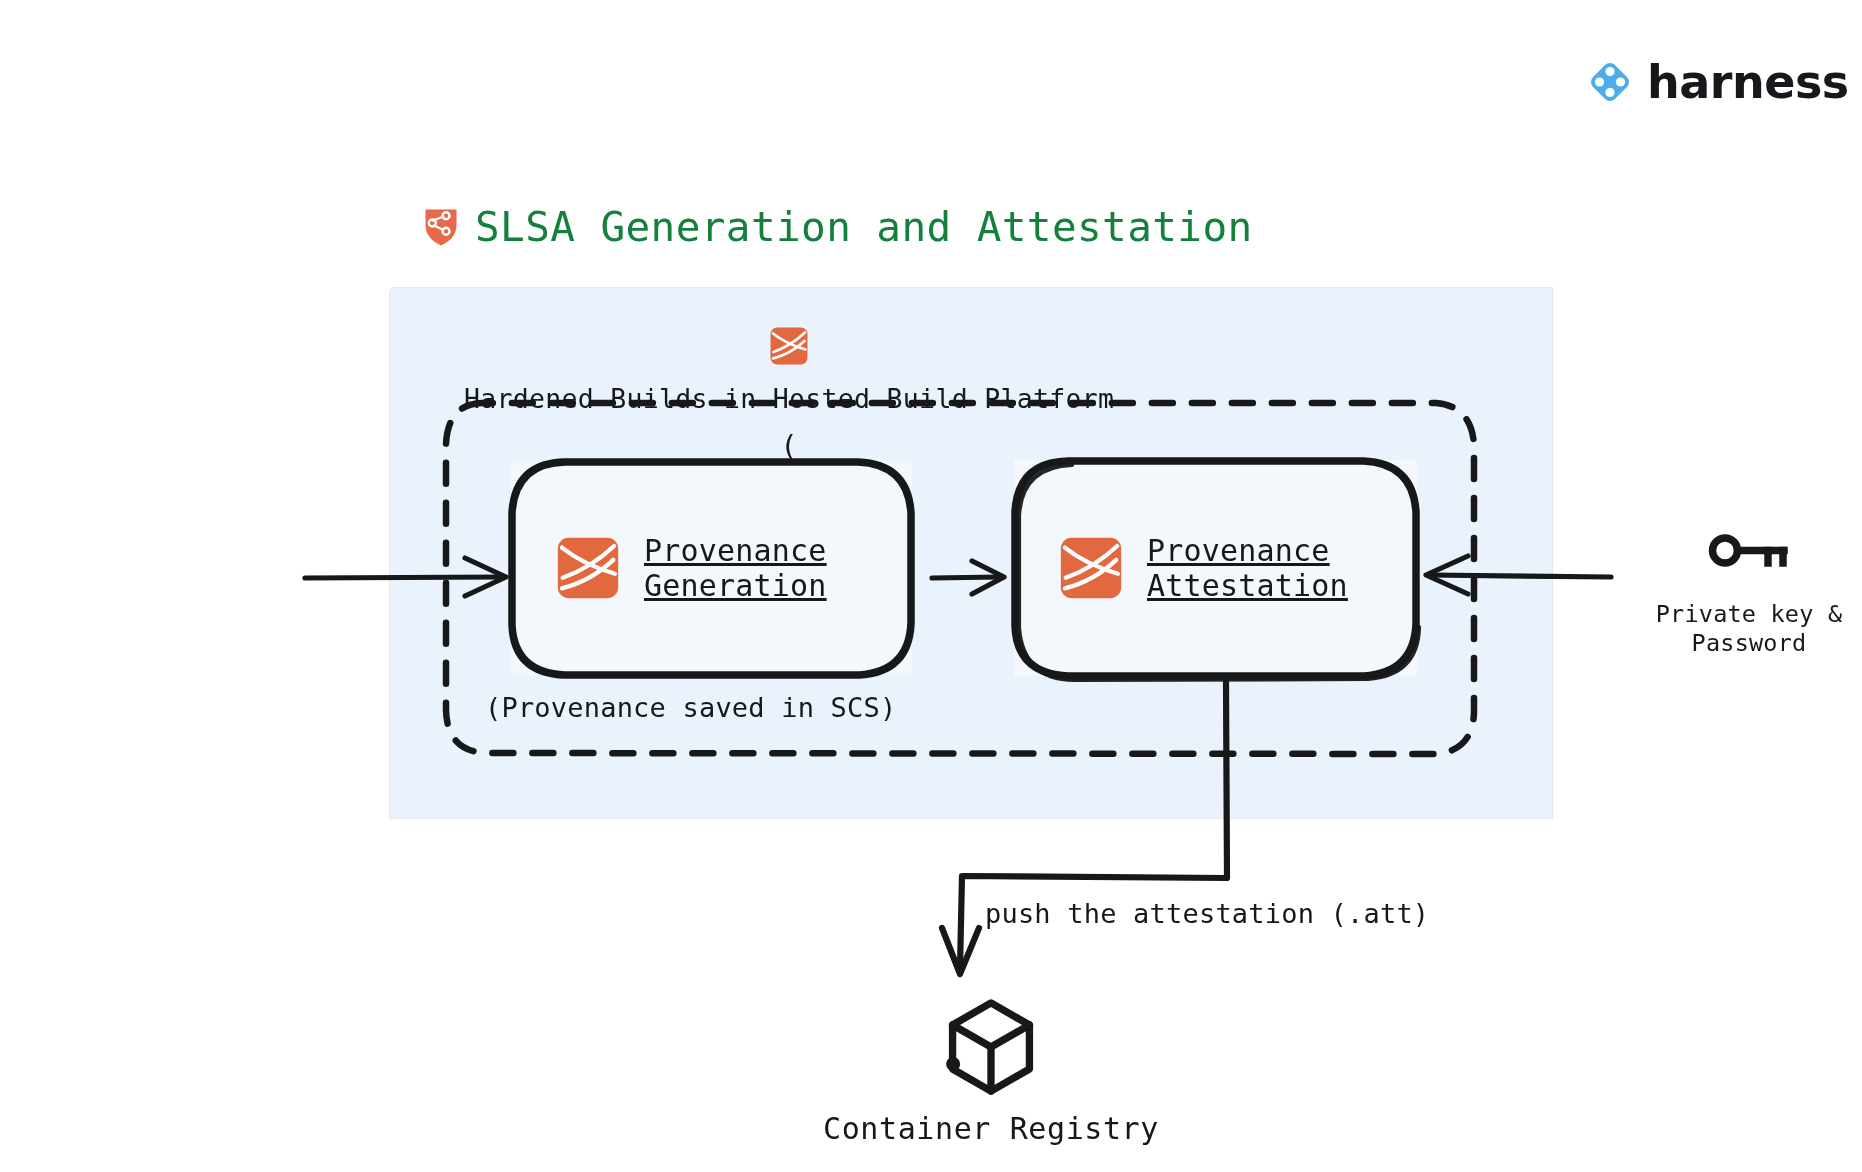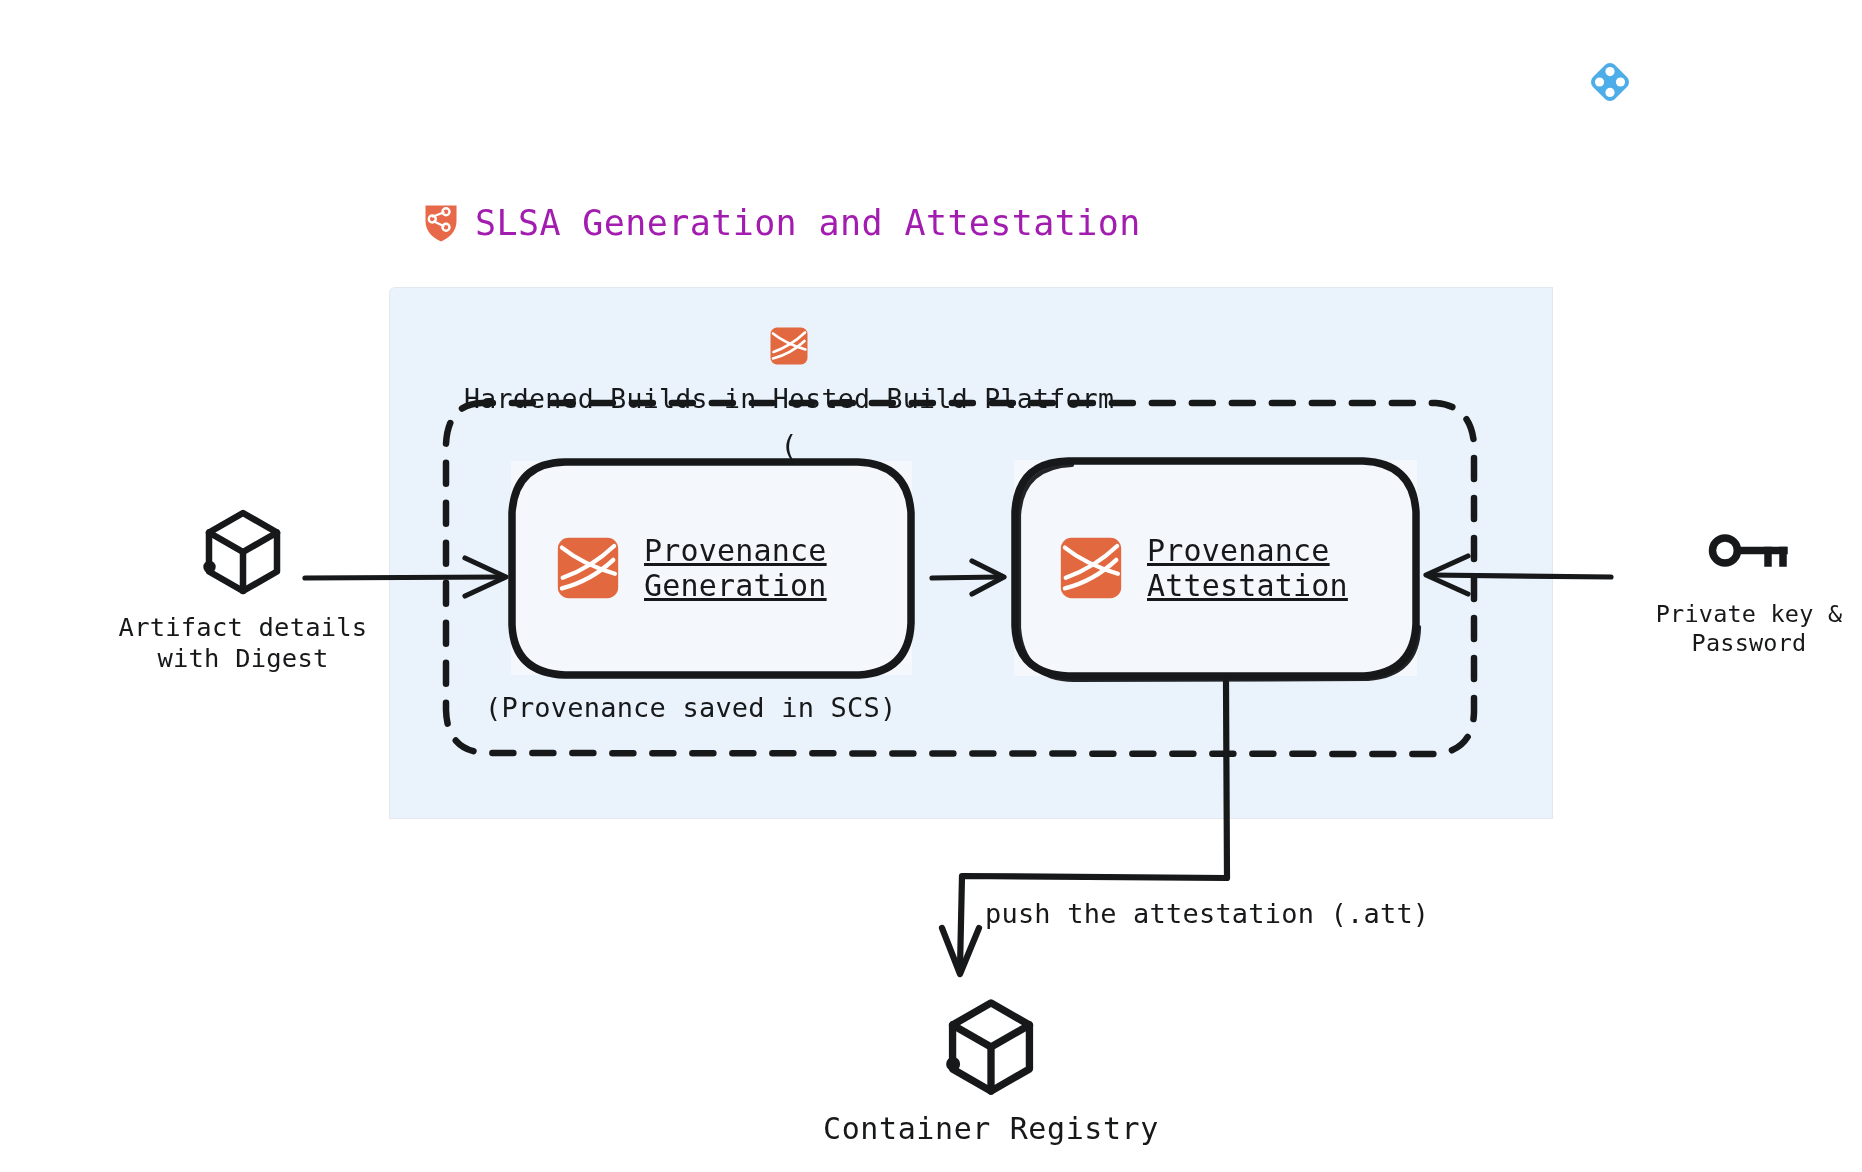--- a/index.html
+++ b/index.html
@@ -39,23 +39,23 @@
 
   
   #section-title {
     left: 424px;
     top: 203px;
     display: flex;
     align-items: center;
     gap: 17px;
   }
   #section-title .title-text {
-    font-size: 35px;
+    font-size: 41px;
     letter-spacing: 0.4px;
-    color: #a21caf;
+    color: #15803d;
     white-space: nowrap;
   }
 
   
   #blue-panel {
     left: 390px;
     top: 288px;
     width: 1162px;
     height: 530px;
     background: #eaf2fb;
@@ -205,20 +205,21 @@
       <svg class="ico" width="48" height="48" viewBox="0 0 48 48">
         <g transform="translate(24,24) rotate(45)">
           <rect x="-15.5" y="-15.5" width="31" height="31" rx="7" ry="7" fill="#4DADE8"></rect>
           <circle cx="-7.4" cy="-7.4" r="4.6" fill="#ffffff"></circle>
           <circle cx="7.4" cy="-7.4" r="4.6" fill="#ffffff"></circle>
           <circle cx="-7.4" cy="7.4" r="4.6" fill="#ffffff"></circle>
           <circle cx="7.4" cy="7.4" r="4.6" fill="#ffffff"></circle>
         </g>
       </svg>
     </span>
+    <span class="brand-word">harness</span>
   </div>
 
   <div id="section-title" class="abs">
     <span>
       <svg class="ico" width="34" height="40" viewBox="0 0 34 40">
         <path d="M1.5 2.5 H32.5 V18 C32.5 28.5 25 35 17 38.5 C9 35 1.5 28.5 1.5 18 Z" fill="#E8694A"></path>
         <g fill="none" stroke="#ffffff" stroke-width="2.4" stroke-linecap="round">
           <path d="M9 13.5 L19.5 9.5"></path>
           <path d="M10 18.5 L19.5 23"></path>
         </g>
@@ -331,34 +332,20 @@
           </g>
         </svg>
       </span>
       <span class="proc-label">Provenance
 Attestation</span>
     </div>
   </div>
 
   <div id="scs-caption" class="abs">(Provenance saved in SCS)</div>
 
-  <div id="artifact-node" class="abs">
-    <span>
-      <svg class="ico" width="92" height="92" viewBox="0 0 92 92" style="margin:0 auto;">
-        <g fill="none" stroke="#16181a" stroke-width="6.5" stroke-linejoin="round" stroke-linecap="round">
-          <path d="M46 7 L80 26.5 V65.5 L46 85 L12 65.5 V26.5 Z"></path>
-          <path d="M12 26.5 L46 46 L80 26.5"></path>
-          <path d="M46 46 V85"></path>
-        </g>
-        <circle cx="12.5" cy="61" r="6.2" fill="#16181a"></circle>
-      </svg>
-    </span>
-    <div class="node-caption">Artifact details
-with Digest</div>
-  </div>
 
   <div id="key-node" class="abs">
     <span>
       <svg class="ico" width="86" height="46" viewBox="0 0 86 46" style="margin:0 auto;">
         <circle cx="19" cy="16.5" r="12.5" fill="none" stroke="#16181a" stroke-width="7.5"></circle>
         <g fill="none" stroke="#16181a" stroke-width="7.5" stroke-linecap="square">
           <path d="M31.5 16.5 H78"></path>
           <path d="M62 16.5 V29"></path>
           <path d="M77 16.5 V29"></path>
         </g>

